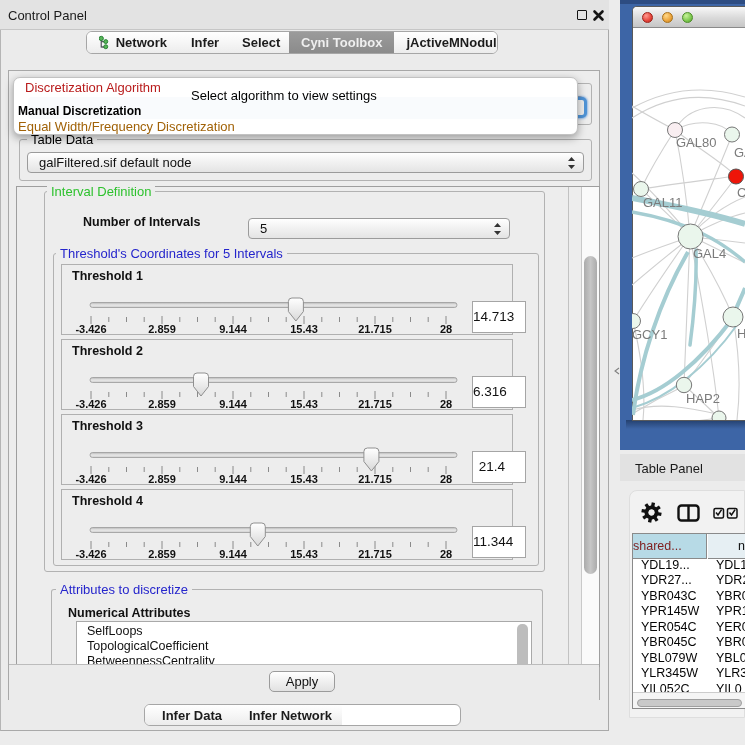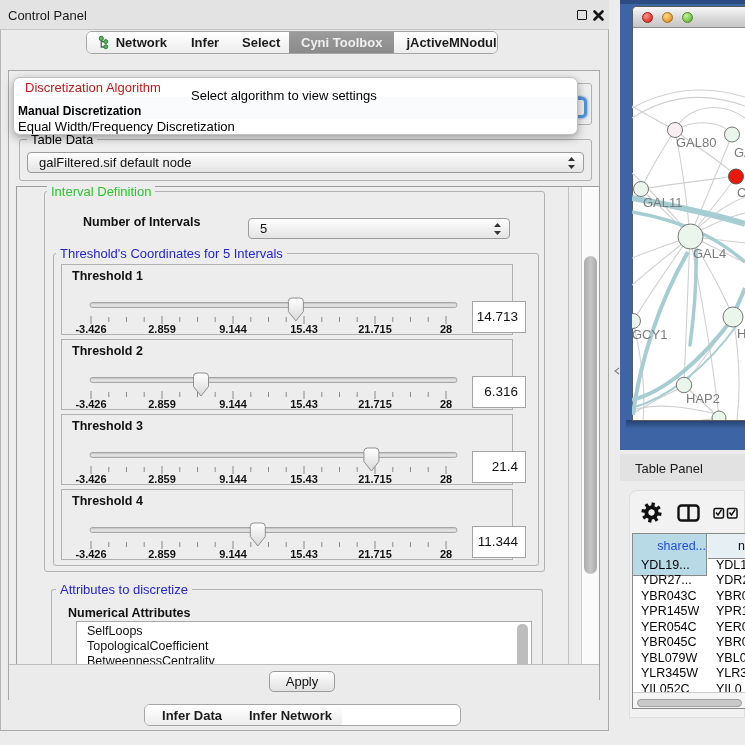--- a/index.html
+++ b/index.html
@@ -8,21 +8,21 @@
   .abs { position:absolute; }
   .gbox { position:absolute; border:1px solid #b2b2b2; border-radius:3px; }
   .gtitle { position:absolute; background:#ededed; padding:0 4px; font-size:13px; line-height:13px; white-space:nowrap; }
   .combo { position:absolute; border:1px solid #9b9b9b; border-radius:4px;
            background:linear-gradient(#ffffff,#f2f2f2 45%,#e4e4e4); 
            font-size:13px; color:#111; }
   .combo .ctext { position:absolute; left:11px; top:0; line-height:20px; }
   .stepper { position:absolute; right:7px; top:0; height:100%; display:flex; flex-direction:column; justify-content:center; }
   .stepper svg { display:block; }
   .vbox { position:absolute; width:54px; height:32px; background:#ffffff; border:1px solid #a5a5a5;
-          font-size:13.5px; color:#111; text-align:right; line-height:30px; padding-right:7px; }
+          font-size:13.5px; color:#111; text-align:right; line-height:30px; padding-right:20px; }
   .tbox { position:absolute; left:61px; width:452px; height:71px; border:1px solid #b0b0b0; background:#ededed; }
   .tlabel { position:absolute; left:10px; top:4px; font-size:12.5px; font-weight:bold; color:#111; }
   .seg { height:100%; display:flex; align-items:center; padding:0 12px; font-size:13px; font-weight:bold; color:#1c1c1c;
          background:linear-gradient(#ffffff,#f7f7f7 45%,#ececec); white-space:nowrap; }
   .seg.dark { background:linear-gradient(#9b9b9b,#8b8b8b); color:#efefef; }
   .sep { width:1px; height:100%; background:#b5b5b5; }
 </style>
 </head>
 <body>
 
@@ -385,21 +385,21 @@
   <line x1="11.5" y1="1.5" x2="11.5" y2="16.5" stroke="#111" stroke-width="2.4"></line>
 </svg>
 <svg class="abs" style="left:713px;top:507px;" width="32" height="12" viewBox="0 0 32 12">
   <rect x="1" y="1.5" width="9.5" height="9.5" rx="1.5" fill="none" stroke="#111" stroke-width="1.5"></rect>
   <path d="M3 5.5 L5 8 L8.6 2.6" fill="none" stroke="#111" stroke-width="1.5"></path>
   <rect x="14.5" y="1.5" width="9.5" height="9.5" rx="1.5" fill="none" stroke="#111" stroke-width="1.5"></rect>
   <path d="M16.5 5.5 L18.5 8 L22.1 2.6" fill="none" stroke="#111" stroke-width="1.5"></path>
 </svg>
 
 <div class="abs" style="left:632px;top:533px;width:113px;height:176px;background:#ffffff;border:1px solid #8a8a8a;border-right:none;overflow:hidden;">
-  <div style="position:absolute;left:0;top:0;width:74px;height:42px;background:#b7dae6;border-right:1px solid #8a8a8a;border-bottom:1px solid #8a8a8a;text-align:right;font-size:12.5px;color:#1d4ed8;line-height:24px;">shared...</div>
+  <div style="position:absolute;left:0;top:0;width:74px;height:25px;background:#b7dae6;border-right:1px solid #8a8a8a;border-bottom:1px solid #8a8a8a;text-align:left;font-size:12.5px;color:#7f1d1d;line-height:24px;">shared...</div>
   <div style="position:absolute;left:75px;top:0;width:38px;height:25px;background:#e6eff3;border-bottom:1px solid #8a8a8a;font-size:12.5px;color:#111;line-height:24px;padding-left:30px;">n</div>
   <div style="position:absolute;left:8px;top:23.5px;font-size:12.5px;color:#050505;line-height:15.5px;white-space:pre;">YDL19...
 YDR27...
 YBR043C
 YPR145W
 YER054C
 YBR045C
 YBL079W
 YLR345W
 YIL052C</div>
@@ -414,13 +414,13 @@
 YIL0</div>
   <div style="position:absolute;left:0;top:158px;width:113px;height:18px;background:#f5f5f5;border-top:1px solid #cccccc;"></div>
   <div style="position:absolute;left:4px;top:164.5px;width:105px;height:8px;background:#c9c9c9;border:1px solid #9f9f9f;border-radius:4px;"></div>
 </div>
 
 <div class="abs" style="left:13px;top:77px;width:565px;height:58px;background:#ffffff;border:1px solid #c2c2c2;border-radius:7px;box-shadow:0 3px 8px rgba(0,0,0,0.35);"></div>
 <div class="abs" style="left:25px;top:80px;font-size:13px;color:#b91c1c;">Discretization Algorithm</div>
 <div class="abs" style="left:28px;top:97px;width:550px;height:22px;background:rgba(140,170,215,0.05);border-radius:4px;"></div>
 <div class="abs" style="left:191px;top:88px;font-size:13px;color:#000000;">Select algorithm to view settings</div>
 <div class="abs" style="left:18px;top:104px;font-size:12px;font-weight:bold;color:#000;">Manual Discretization</div>
-<div class="abs" style="left:18px;top:119px;font-size:13px;color:#000000;">Equal Width/Frequency Discretization</div>
+<div class="abs" style="left:18px;top:119px;font-size:13px;color:#a16207;">Equal Width/Frequency Discretization</div>
 
 </body></html>

